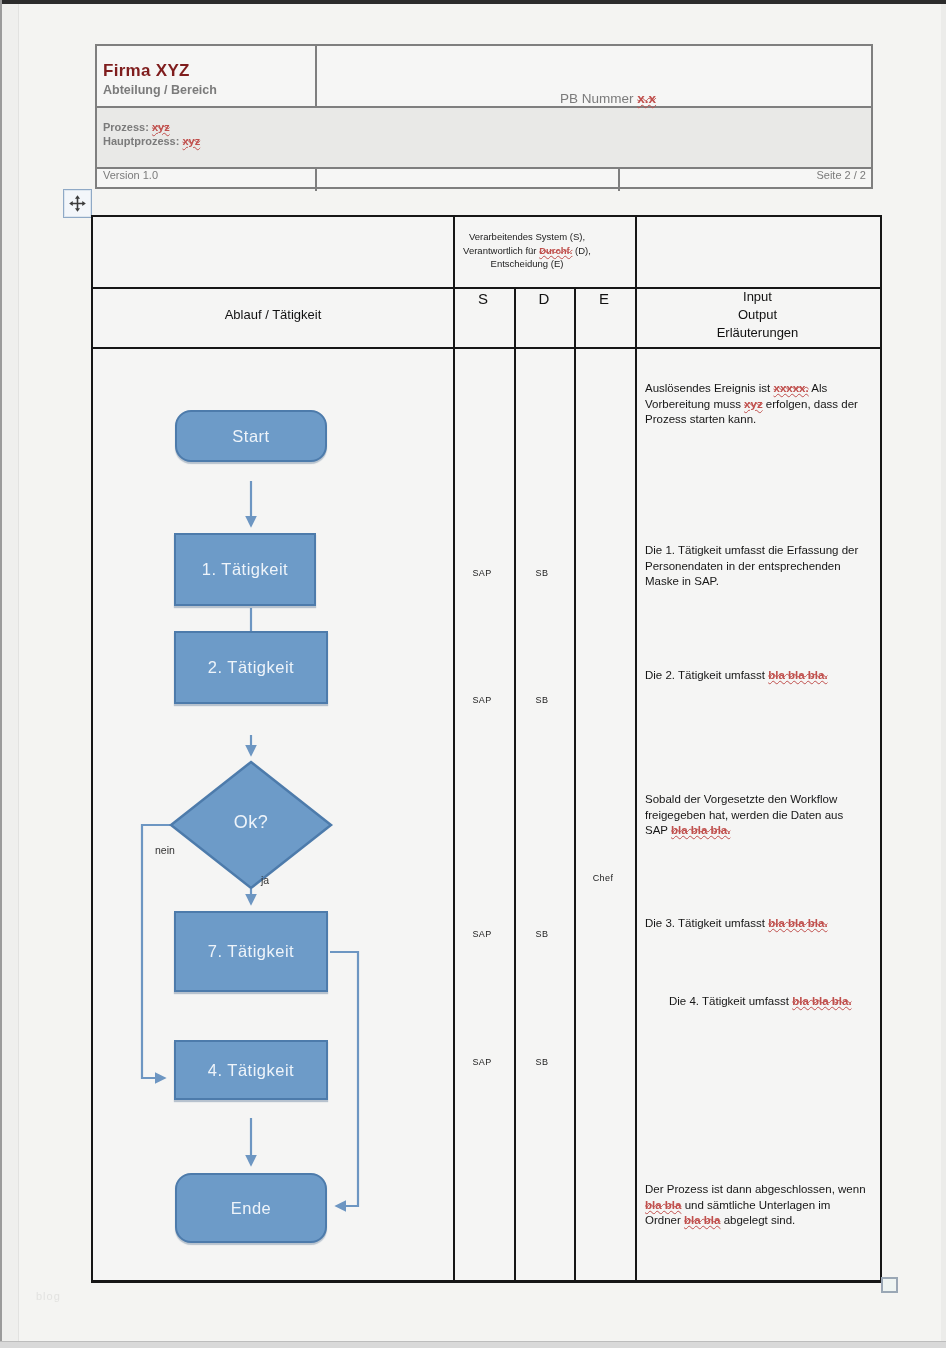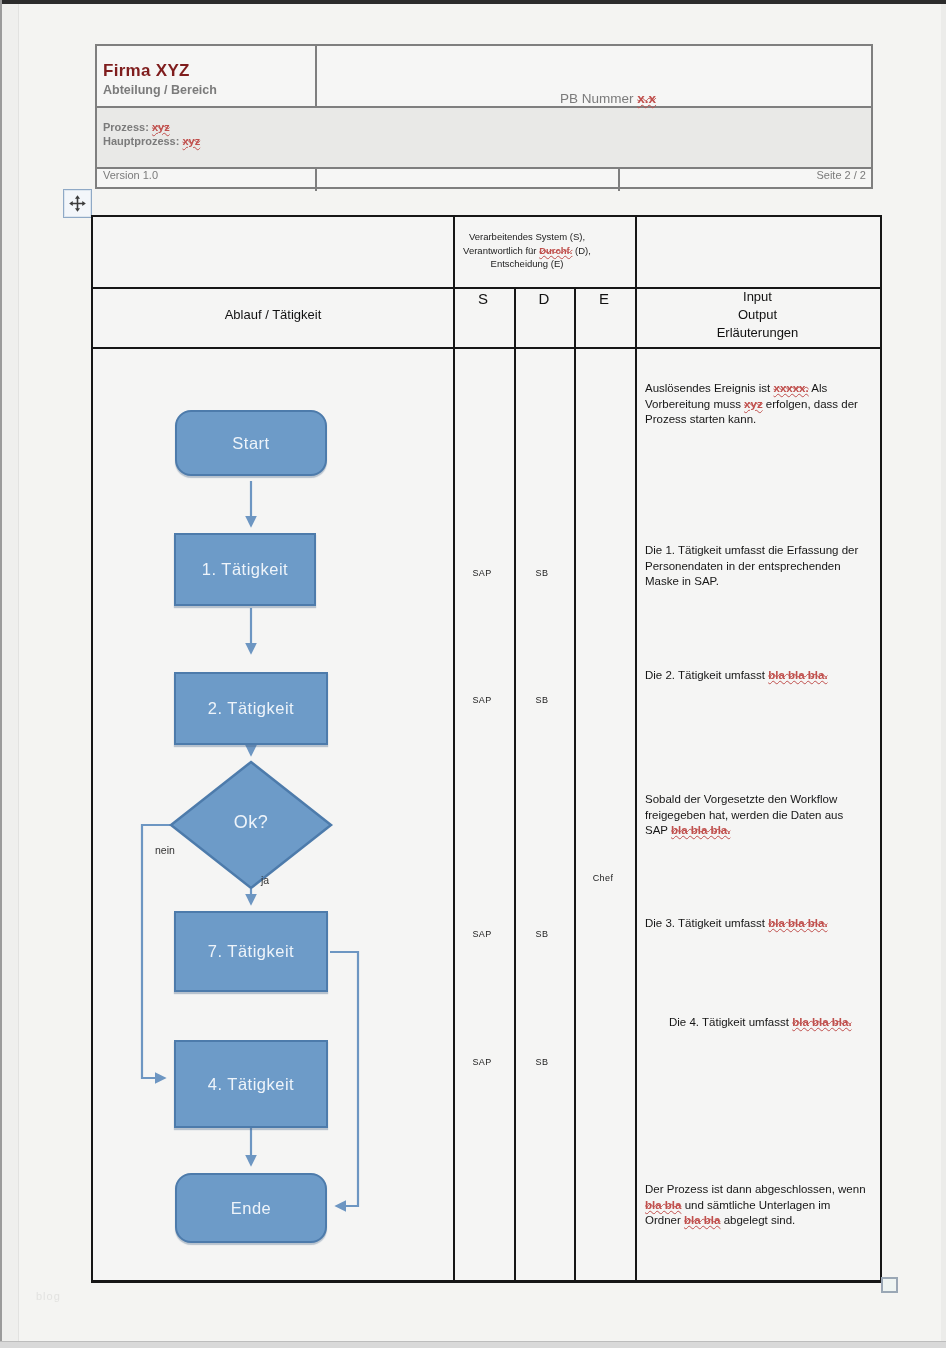--- a/index.html
+++ b/index.html
@@ -128,36 +128,36 @@
     <path d="M251,608 V651" marker-end="url(#arw)"></path>
     <path d="M251,735 V753" marker-end="url(#arw)"></path>
     <path d="M251,889 V902" marker-end="url(#arw)"></path>
     <path d="M170,825 H142 V1078 H163" marker-end="url(#arw)"></path>
     <path d="M330,952 H358 V1206 H338" marker-end="url(#arw)"></path>
     <path d="M251,1118 V1163" marker-end="url(#arw)"></path>
   </g>
   <polygon points="251,762 331,825 251,888 171,825" fill="#6d9bc8" stroke="#4d7bab" stroke-width="2.5"></polygon>
 </svg>
 
-<div class="abs flow-box flow-rounded" style="left:175px;top:410px;width:152px;height:66px;">
+<div class="abs flow-box flow-rounded" style="left:175px;top:410px;width:152px;height:52px;">
   <span>Start</span>
 </div>
 <div class="abs flow-box" style="left:174px;top:533px;width:142px;height:73px;">
   <span>1. Tätigkeit</span>
 </div>
-<div class="abs flow-box" style="left:174px;top:672px;width:154px;height:73px;justify-content:center;">
+<div class="abs flow-box" style="left:174px;top:631px;width:154px;height:73px;justify-content:center;">
   <span>2. Tätigkeit</span>
 </div>
 <div class="abs decision-label">Ok?</div>
 <div class="abs branch-label" style="left:155px;top:844px;">nein</div>
 <div class="abs branch-label" style="left:261px;top:874px;">ja</div>
 <div class="abs flow-box" style="left:174px;top:911px;width:154px;height:81px;">
   <span>7. Tätigkeit</span>
 </div>
-<div class="abs flow-box" style="left:174px;top:1040px;width:154px;height:88px;">
+<div class="abs flow-box" style="left:174px;top:1040px;width:154px;height:60px;">
   <span>4. Tätigkeit</span>
 </div>
 <div class="abs flow-box flow-rounded" style="left:175px;top:1173px;width:152px;height:70px;">
   <span>Ende</span>
 </div>
 
 <div class="sde-val" style="left:482px;top:573px;">SAP</div>
 <div class="sde-val" style="left:542px;top:573px;">SB</div>
 <div class="sde-val" style="left:482px;top:700px;">SAP</div>
 <div class="sde-val" style="left:542px;top:700px;">SB</div>
@@ -165,16 +165,16 @@
 <div class="sde-val" style="left:482px;top:934px;">SAP</div>
 <div class="sde-val" style="left:542px;top:934px;">SB</div>
 <div class="sde-val" style="left:482px;top:1062px;">SAP</div>
 <div class="sde-val" style="left:542px;top:1062px;">SB</div>
 
 <div class="note" style="top:381px;"><span>Auslösendes Ereignis ist </span><span class="red-mark">xxxxx.</span><span> Als Vorbereitung muss </span><span class="red-mark">xyz</span><span> erfolgen, dass der Prozess starten kann.</span></div>
 <div class="note" style="top:543px;"><span>Die 1. Tätigkeit umfasst die Erfassung der Personendaten in der entsprechenden Maske in SAP.</span></div>
 <div class="note" style="top:668px;"><span>Die 2. Tätigkeit umfasst </span><span class="red-mark">bla bla bla.</span></div>
 <div class="note" style="top:792px;"><span>Sobald der Vorgesetzte den Workflow freigegeben hat, werden die Daten aus SAP </span><span class="red-mark">bla bla bla.</span></div>
 <div class="note" style="top:916px;"><span>Die 3. Tätigkeit umfasst </span><span class="red-mark">bla bla bla.</span></div>
-<div class="note" style="top:1015px;padding-left:24px;"><span>Die 4. Tätigkeit umfasst </span><span class="red-mark">bla bla bla.</span></div>
+<div class="note" style="top:994px;padding-left:24px;"><span>Die 4. Tätigkeit umfasst </span><span class="red-mark">bla bla bla.</span></div>
 <div class="note" style="top:1182px;"><span>Der Prozess ist dann abgeschlossen, wenn </span><span class="red-mark">bla bla</span><span> und sämtliche Unterlagen im Ordner </span><span class="red-mark">bla bla</span><span> abgelegt sind.</span></div>
 
 <div class="abs resize-handle"></div>
 
 </body></html>

